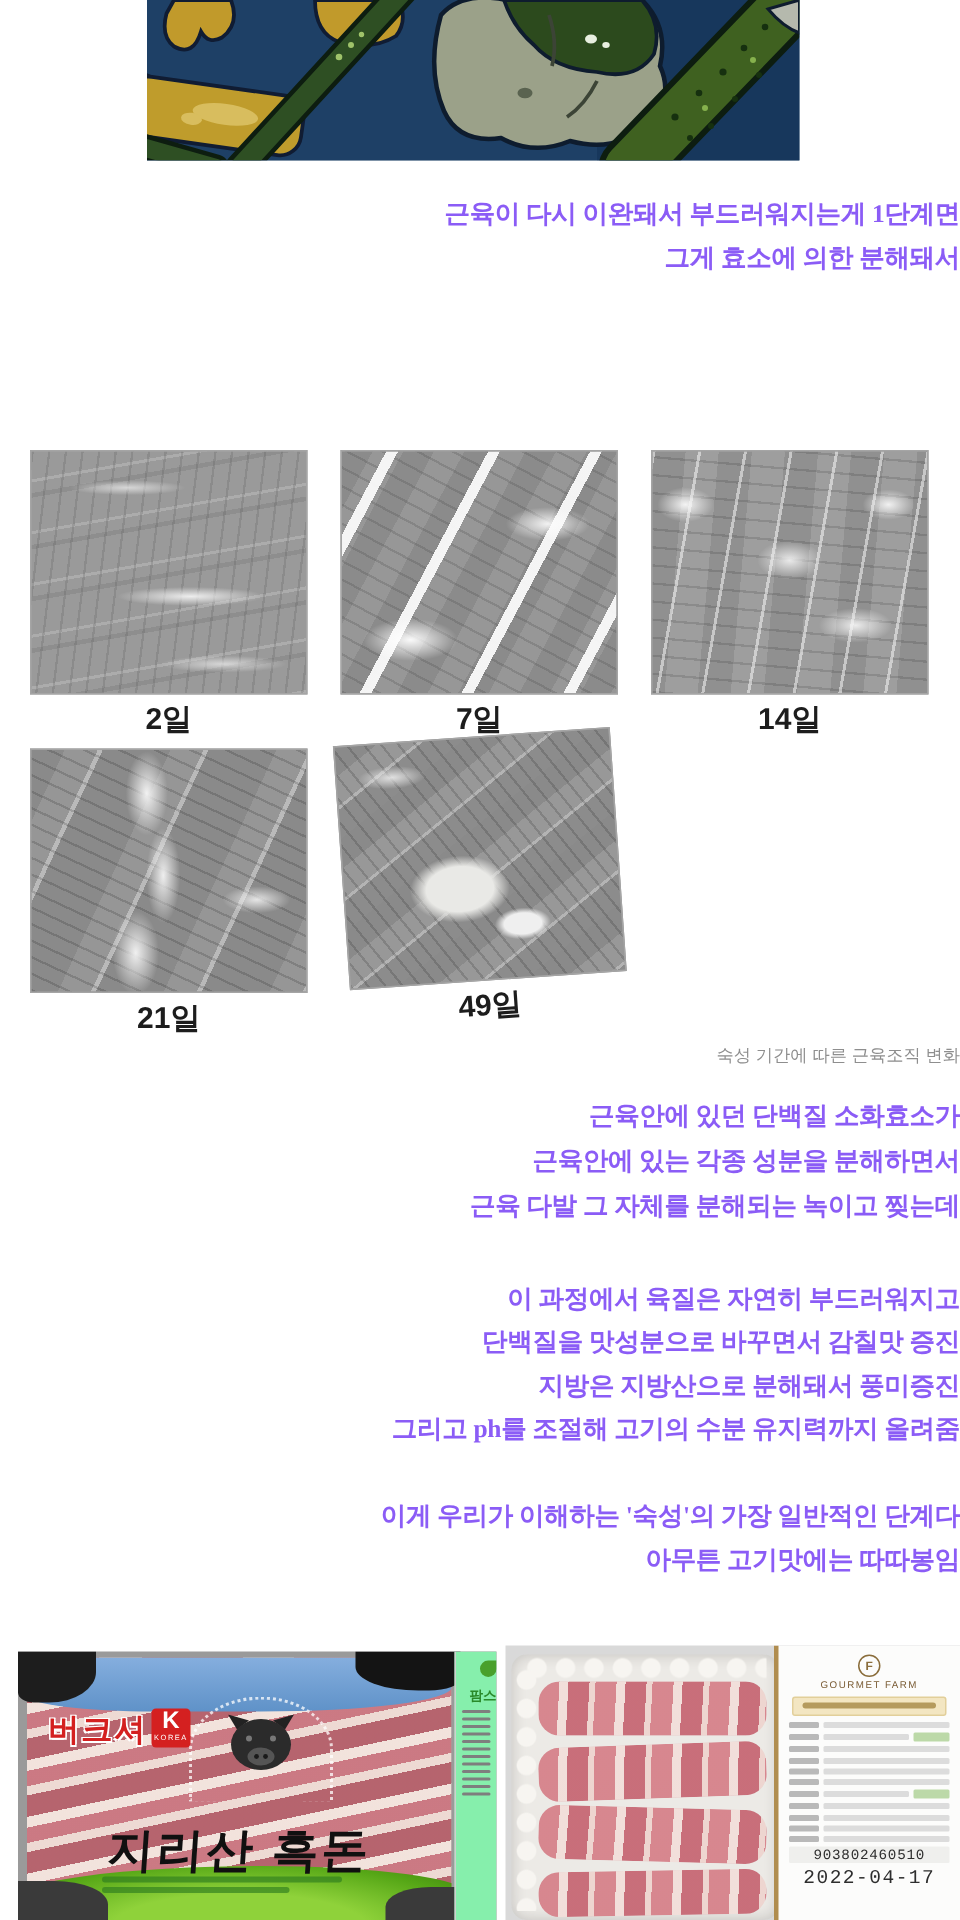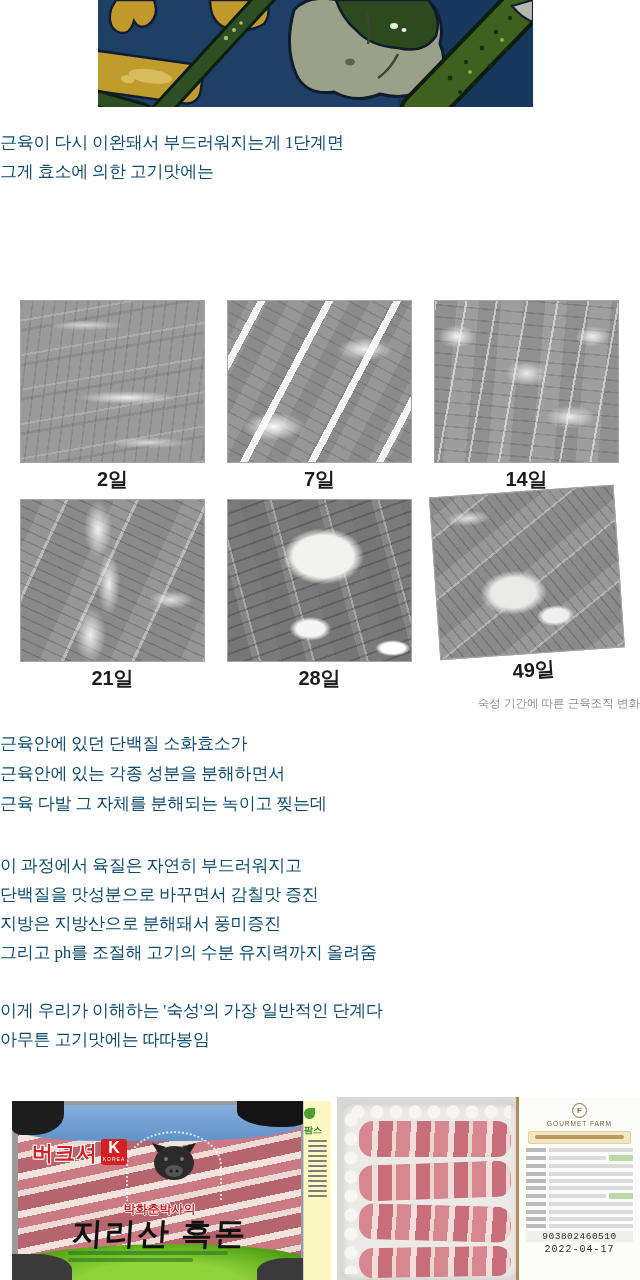--- a/index.html
+++ b/index.html
@@ -8,21 +8,21 @@
     position:relative; width:640px; height:1280px; margin:0 auto;
     background:#fff; overflow:hidden;
     font-family:"Liberation Serif","DejaVu Serif",serif;
   }
 
   
   .hero { position:absolute; left:98px; top:0; width:435px; height:107px; overflow:hidden; background:#1e4066; }
   .hero svg { display:block; }
 
   
-  .para { position:absolute; left:0; width:640px; text-align:left; color:#0c4a6e; font-size:17px; line-height:29px; letter-spacing:-0.2px; }
+  .para { position:absolute; left:0; width:640px; text-align:right; color:#8b5cf6; font-size:17px; line-height:29px; letter-spacing:-0.2px;font-weight:bold; }
   .para div { white-space:nowrap; }
   .p1 { top:128px; }
   .p2 { top:729px; line-height:30px; }
   .p3 { top:851px; }
   .p4 { top:996px; }
 
   
   .mgrid { position:absolute; top:300px; left:20px; width:604px; display:flex; flex-wrap:wrap; column-gap:22px;align-items:flex-end; }
   .mcell { width:185px; text-align:center; margin-bottom:6px; }
   .mimg { width:185px; height:163px; border:1px solid #a5a5a5; background-color:#9a9a9a; }
@@ -97,21 +97,21 @@
   .pl-pig { position:absolute; left:132px; top:38px; }
   .pl-maker { position:absolute; left:0; top:96px; width:100%; text-align:center;
     font-family:"Liberation Sans",sans-serif; font-weight:bold; font-size:12px; color:#c22424;
     text-shadow:-1px 0 0 #fff,1px 0 0 #fff,0 -1px 0 #fff,0 1px 0 #fff; }
   .pl-title { position:absolute; left:0; top:108px; width:100%; text-align:center;
     font-family:"Liberation Sans","DejaVu Sans",sans-serif; font-weight:bold; font-size:31px; color:#101010;
     letter-spacing:2px; transform:skewX(-4deg); }
   .pl-fineprint { position:absolute; left:50px; top:146px; width:160px; }
   .pl-fineprint i { display:block; height:4px; margin-bottom:3px; background:rgba(46,125,30,.65); border-radius:2px; }
   .pl-fineprint i:last-child { width:78%; }
-  .pl-side { position:absolute; right:0; top:0; width:28px; height:100%; background:#fef9c3; border-left:1px solid #cfcfcf; text-align:left; padding-top:4px; }
+  .pl-side { position:absolute; right:0; top:0; width:28px; height:100%; background:#86efac; border-left:1px solid #cfcfcf; text-align:right; padding-top:4px; }
   .pl-side .leaf { display:inline-block; width:11px; height:11px; border-radius:50% 0 50% 50%; background:#49a02c; }
   .pl-side .nm { font-family:"Liberation Sans",sans-serif; font-size:9px; font-weight:bold; color:#2a8a2a; display:block; margin-top:1px; }
   .pl-side .ln { display:block; height:2.5px; margin:2.5px 4px 0 4px; background:#7e7e7e; border-radius:1px; }
 
   .prod-right { position:absolute; left:337px; top:0; width:303px; height:183px; background:#d9d9d9; overflow:hidden; }
   .tray { position:absolute; left:4px; top:6px; width:178px; height:177px; background:#eceae6; border-radius:10px;
     box-shadow:inset 0 0 10px rgba(0,0,0,.18); }
   .tray-scallop-left { position:absolute; left:3px; top:8px; bottom:6px; width:14px;
     background-image:radial-gradient(circle 7px at 7px 9px, #f7f5f1 6px, rgba(0,0,0,0) 7px); background-size:14px 19px; background-repeat:repeat-y; }
   .tray-scallop-top { position:absolute; left:8px; top:2px; right:8px; height:14px;
@@ -130,21 +130,21 @@
     font-size:8px; line-height:13px; color:#8a6d3b; font-weight:bold; }
   .farm-name { text-align:center; font-size:6.5px; letter-spacing:1px; color:#7a5c35; margin-top:2px; white-space:nowrap; overflow:hidden; }
   .gold-box { margin:4px 2px 0 2px; height:13px; background:#f3e6c2; border:1px solid #e2cf9a; border-radius:2px; padding:3px 6px; }
   .gold-box i { display:block; height:3.5px; background:#b59b5e; border-radius:2px; }
   .ltable { margin-top:4px; }
   .lrow { display:flex; align-items:center; margin-bottom:3.2px; }
   .lrow .c1 { width:20px; height:4px; background:#b9b9b9; border-radius:1px; margin-right:3px; flex:none; }
   .lrow .c2 { height:4px; background:#dcdcdc; border-radius:1px; flex:1; }
   .lrow .chip { width:24px; height:6px; background:#bcd9a8; border-radius:1px; margin-left:3px; flex:none; }
   .serial { margin-top:3px; text-align:center; font-family:"Liberation Mono","DejaVu Sans Mono",monospace; font-size:9.5px; color:#2e2e2e; letter-spacing:.5px; background:#efefed; border-radius:1px; }
-  .pack-date { margin-top:2px; text-align:center; font-family:"Liberation Mono","DejaVu Sans Mono",monospace; font-size:10px; color:#2e2e2e; letter-spacing:1px; }
+  .pack-date { margin-top:2px; text-align:center; font-family:"Liberation Mono","DejaVu Sans Mono",monospace; font-size:13px; color:#2e2e2e; letter-spacing:1px; }
 </style>
 </head>
 <body>
 
 <div class="page">
 
   <div class="hero">
     <svg width="435" height="107" viewBox="0 0 435 107">
       <rect x="0" y="0" width="435" height="107" fill="#1e4066"></rect>
       <rect x="300" y="0" width="135" height="107" fill="#17375c"></rect>
@@ -199,43 +199,39 @@
           <circle cx="412" cy="18" r="2.2"></circle>
       </g>
       <circle cx="404" cy="40" r="2" fill="#86b14d"></circle>
         <circle cx="372" cy="72" r="2" fill="#86b14d"></circle>
       <path d="M414,6 L435,0 L435,22 Q424,18 414,6 Z" fill="#b5b9ad" stroke="#0e1c2e" stroke-width="2"></path>
     </svg>
   </div>
 
   <div class="para p1">
     <div>근육이 다시 이완돼서 부드러워지는게 1단계면</div>
-    <div>그게 효소에 의한 고기맛에는</div>
+    <div>그게 효소에 의한 분해돼서</div>
   </div>
 
   <div class="mgrid">
     <div class="mcell">
       <div class="mimg m1"></div>
       <div class="mlabel">2일</div>
     </div>
     <div class="mcell">
       <div class="mimg m2"></div>
       <div class="mlabel">7일</div>
     </div>
     <div class="mcell">
       <div class="mimg m3"></div>
       <div class="mlabel">14일</div>
     </div>
     <div class="mcell">
       <div class="mimg m4"></div>
       <div class="mlabel">21일</div>
-    </div>
-    <div class="mcell">
-      <div class="mimg m5"></div>
-      <div class="mlabel">28일</div>
     </div>
     <div class="mcell rot49">
       <div class="mimg m6"></div>
       <div class="mlabel">49일</div>
     </div>
   </div>
   <div class="gcaption">숙성 기간에 따른 근육조직 변화</div>
 
   <div class="para p2">
     <div>근육안에 있던 단백질 소화효소가</div>
@@ -274,21 +270,20 @@
             <path d="M8,10 L2,0 L16,4 Z" fill="#222222"></path>
             <path d="M40,10 L46,0 L32,4 Z" fill="#222222"></path>
             <ellipse cx="24" cy="20" rx="20" ry="17" fill="#2b2b2b"></ellipse>
             <ellipse cx="24" cy="28" rx="9" ry="6" fill="#555555"></ellipse>
             <circle cx="21" cy="28" r="1.6" fill="#1a1a1a"></circle>
             <circle cx="27" cy="28" r="1.6" fill="#1a1a1a"></circle>
             <circle cx="16" cy="16" r="2" fill="#777777"></circle>
             <circle cx="32" cy="16" r="2" fill="#777777"></circle>
           </svg>
         </div>
-        <div class="pl-maker">박화춘박사의</div>
         <div class="pl-title">지리산 흑돈</div>
         <div class="pl-fineprint">
             <i></i>
             <i></i>
           </div>
       </div>
       <div class="pl-dark-tl"></div>
       <div class="pl-dark-tr"></div>
       <div class="pl-dark-bl"></div>
       <div class="pl-dark-br"></div>

